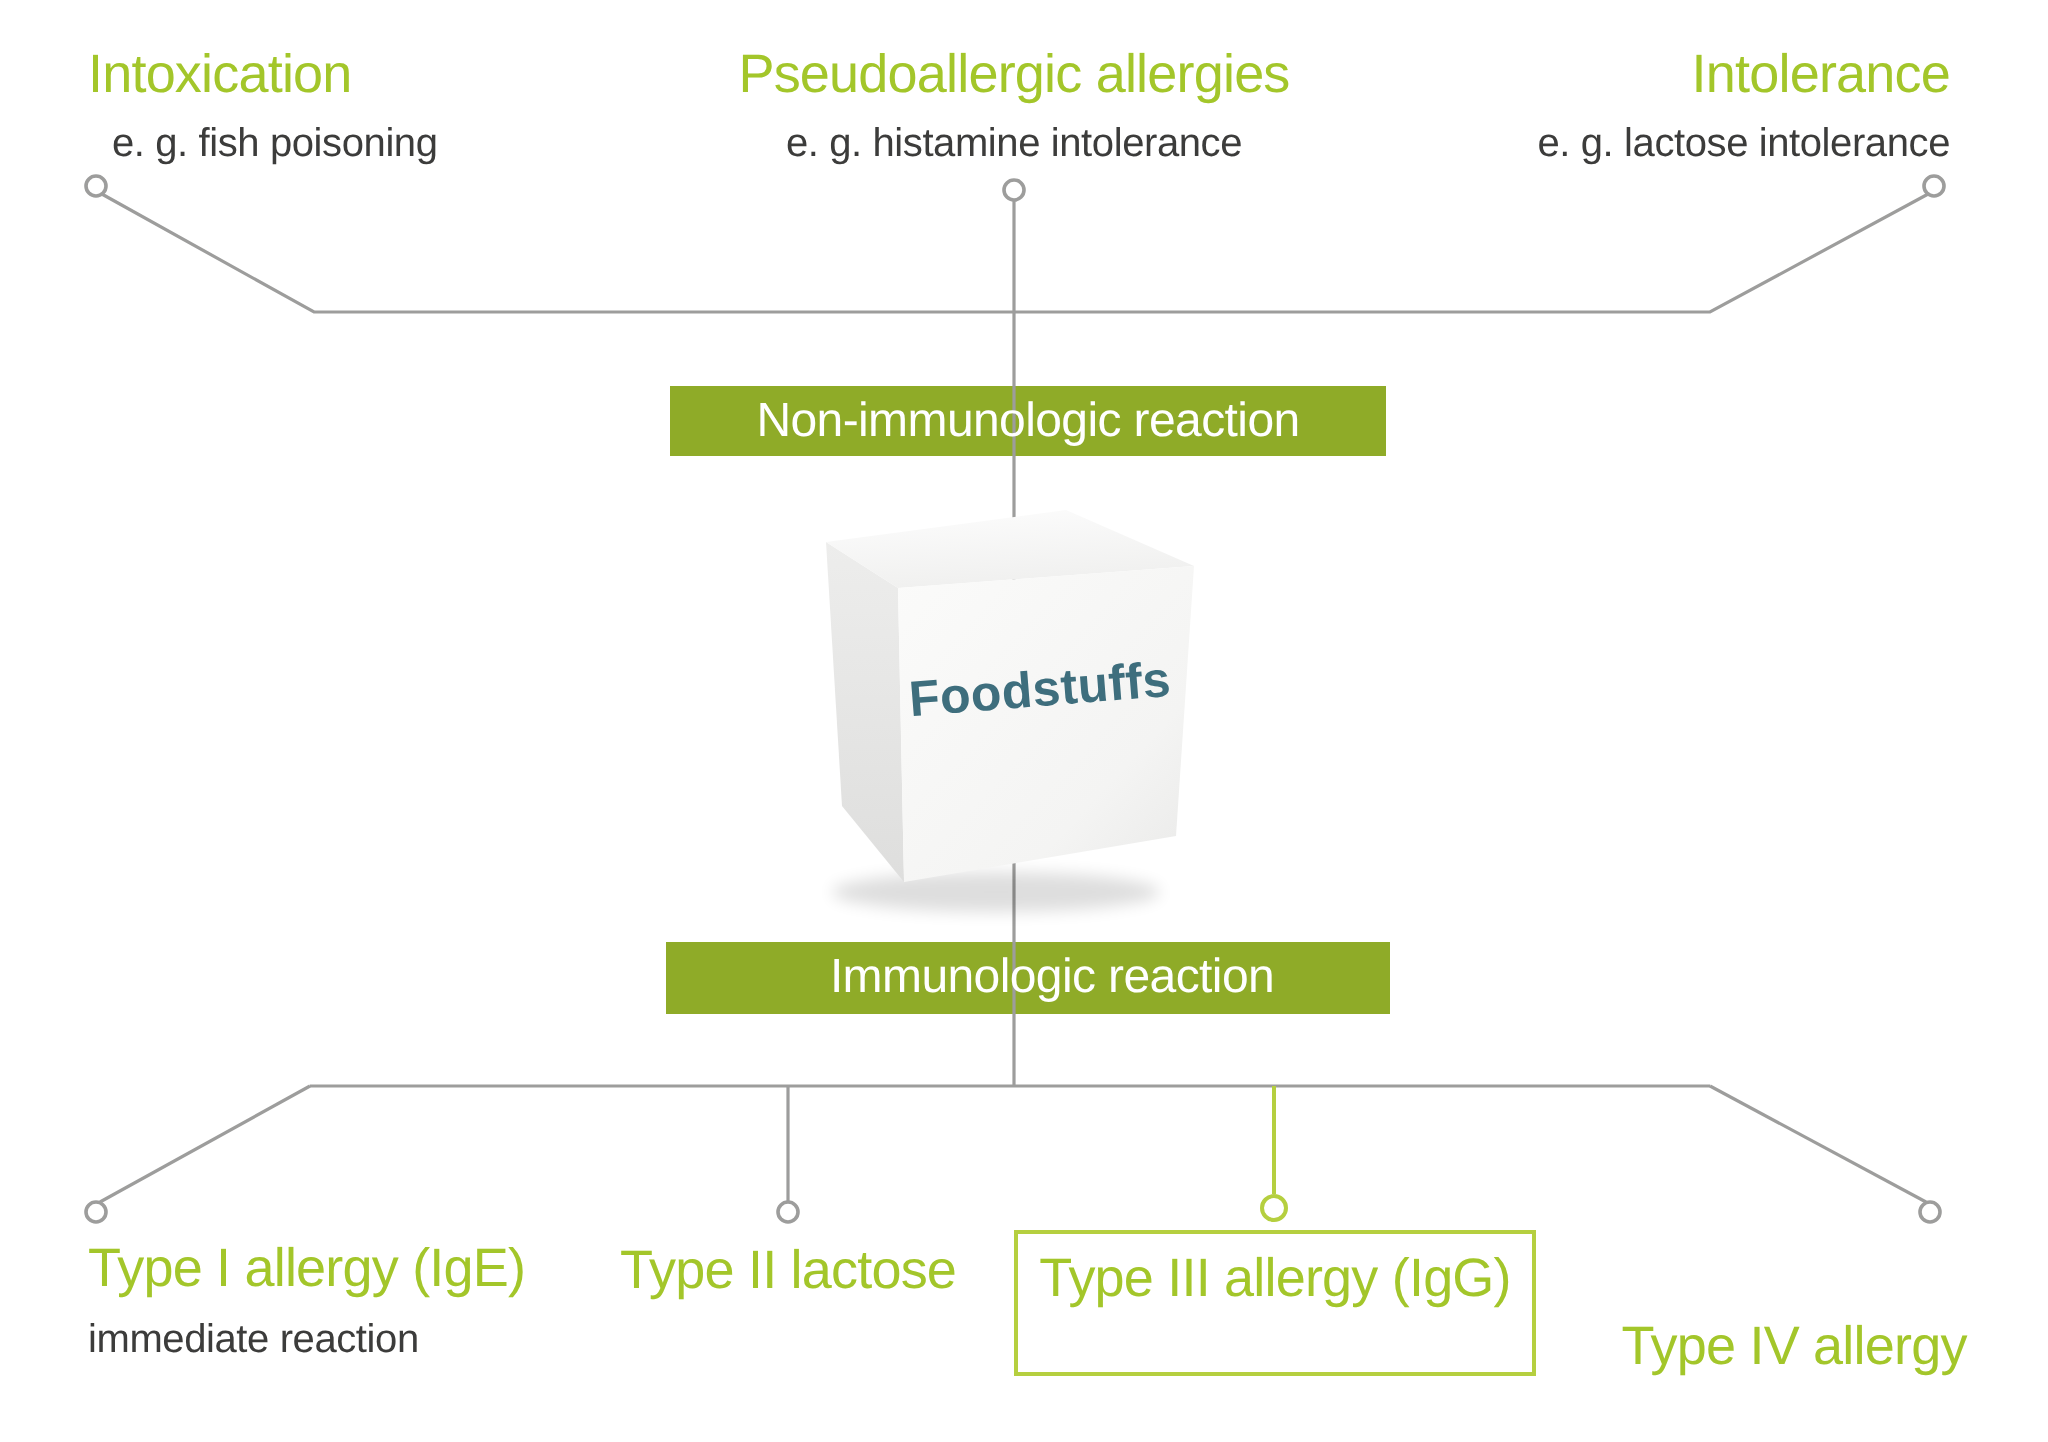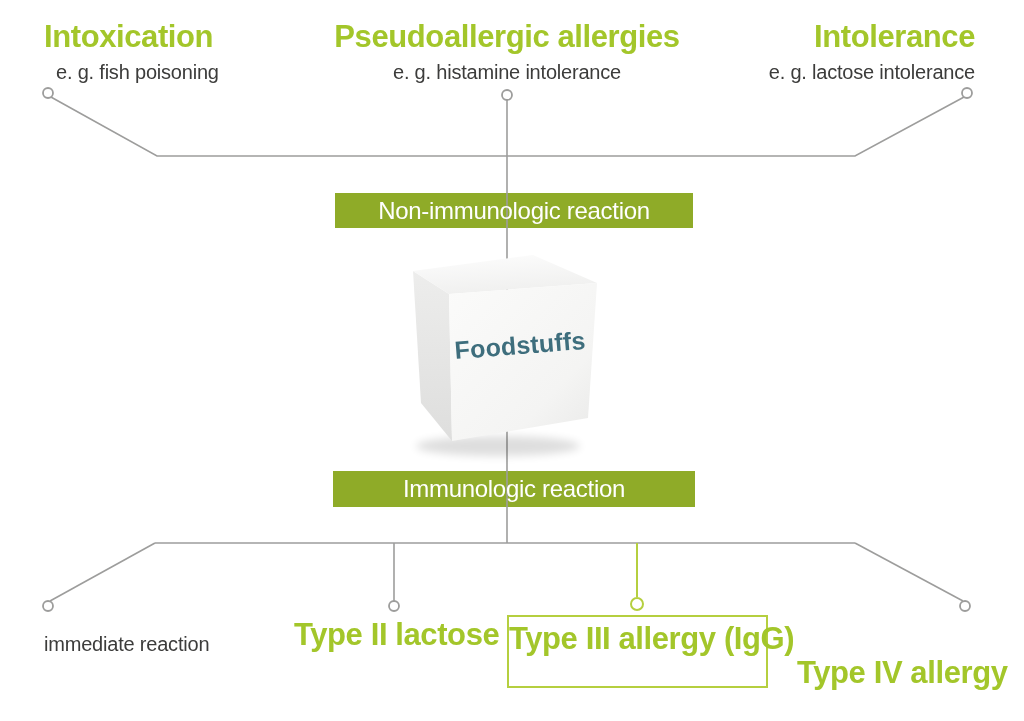--- a/index.html
+++ b/index.html
@@ -10,32 +10,32 @@
     --dark:#3c3c3b;
     --teal:#3e6e7d;
   }
   html,body{margin:0;padding:0;background:#fff;}
   .canvas{
     position:relative;width:1024px;height:721px;background:#ffffff;
     font-family:"Liberation Sans", sans-serif;overflow:hidden;
   }
   .abs{position:absolute;}
   
-  .h{font-size:31px;font-weight:bold;color:var(--accent);letter-spacing:-0.4px;line-height:26px;white-space:nowrap;}
+  .h{font-size:27px;font-weight:normal;color:var(--accent);letter-spacing:-0.4px;line-height:26px;white-space:nowrap;}
   .sub{font-size:20px;color:var(--dark);letter-spacing:-0.2px;line-height:24px;white-space:nowrap;}
   
   .banner-bg{position:absolute;background:var(--banner);z-index:1;}
   .banner-bg.top{left:335px;top:193px;width:358px;height:35px;}
   .banner-bg.bot{left:333px;top:471px;width:362px;height:36px;}
   .banner-text{
     position:absolute;z-index:4;color:#ffffff;font-weight:normal;font-size:24px;
     letter-spacing:-0.3px;text-align:center;white-space:nowrap;
   }
   .banner-text.top{left:335px;top:193px;width:358px;line-height:35px;}
-  .banner-text.bot{left:333px;top:471px;width:362px;line-height:36px;}
+  .banner-text.bot{left:333px;top:471px;width:362px;line-height:36px;padding-left:12px;}
   
   svg.lines{position:absolute;left:0;top:0;z-index:2;}
   svg.cube{position:absolute;left:0;top:0;z-index:3;}
   .txt{z-index:4;}
   
   .blk-left{text-align:left;}
   .blk-center{text-align:center;}
   .blk-right{text-align:right;}
   
   .type3-box{
@@ -125,20 +125,21 @@
     <div class="h">Pseudoallergic allergies</div>
     <div class="sub" style="margin-top:10px;">e. g. histamine intolerance</div>
   </div>
 
   <div class="abs txt blk-right" style="right:49px;top:24px;">
     <div class="h">Intolerance</div>
     <div class="sub" style="margin-top:10px;">e. g. lactose intolerance</div>
   </div>
 
   <div class="abs txt blk-left" style="left:44px;top:621px;">
+    <div class="h">Type I allergy (IgE)</div>
     <div class="sub" style="margin-top:11px;">immediate reaction</div>
   </div>
 
   <div class="abs txt blk-center" style="left:294px;top:622px;width:200px;">
     <div class="h">Type II lactose</div>
   </div>
 
   <div class="type3-box txt">
     <span class="h">Type III allergy (IgG)</span>
   </div>

